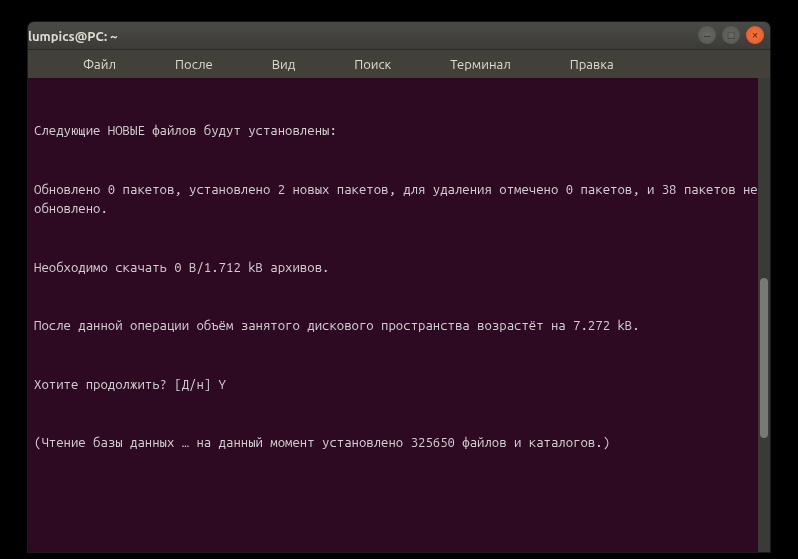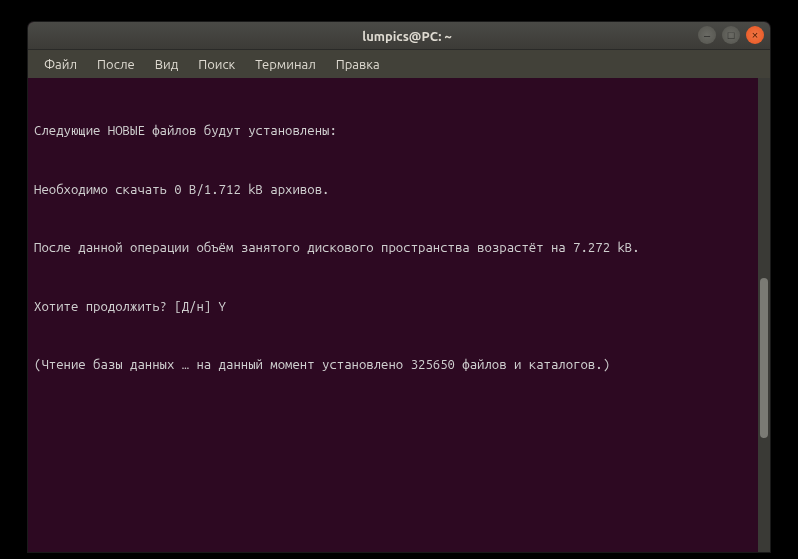--- a/index.html
+++ b/index.html
@@ -28,22 +28,21 @@
     align-items: center;
     position: relative;
     border-bottom: 1px solid #2a2a28;
   }
   .title {
     color: #dfdbd2;
     font-family: Ubuntu, sans-serif;
     font-size: 13px;
     font-weight: bold;
     width: 100%;
-    text-align: center;
-    padding-left: 16px;
+    text-align: left;
   }
   .win-controls {
     position: absolute;
     right: 6px;
     top: 4px;
     display: flex;
     gap: 6px;
   }
   .win-btn {
     width: 18px;
@@ -66,20 +65,21 @@
     align-items: center;
     padding: 0 8px;
     gap: 4px;
     font-family: Ubuntu, sans-serif;
     font-size: 13px;
     color: #dfdbd2;
   }
   .menu-item {
     padding: 4px 8px;
     cursor: pointer;
+    margin-left: 39px;
   }
   .terminal-body {
     padding: 4px 6px 0 6px;
     color: #d0d0d0;
     font-size: 13.2px;
     line-height: 19.5px;
     white-space: pre-wrap;
     word-break: break-all;
     font-family: "Ubuntu Mono", "DejaVu Sans Mono", monospace;
   }
@@ -120,20 +120,21 @@
     <div class="menu-item">Файл</div>
     <div class="menu-item">После</div>
     <div class="menu-item">Вид</div>
     <div class="menu-item">Поиск</div>
     <div class="menu-item">Терминал</div>
     <div class="menu-item">Правка</div>
   </div>
 
   <div class="terminal-body">
     <span class="tline">Следующие НОВЫЕ файлов будут установлены:</span>
+    <span class="tline">Обновлено 0 пакетов, установлено 2 новых пакетов, для удаления отмечено 0 пакетов, и 38 пакетов не обновлено.</span>
     <span class="tline">Необходимо скачать 0 B/1.712 kB архивов.</span>
     <span class="tline">После данной операции объём занятого дискового пространства возрастёт на 7.272 kB.</span>
     <span class="tline">Хотите продолжить? [Д/н] Y</span>
     <span class="tline">(Чтение базы данных … на данный момент установлено 325650 файлов и каталогов.)</span>
     
     
     
     
     
     

